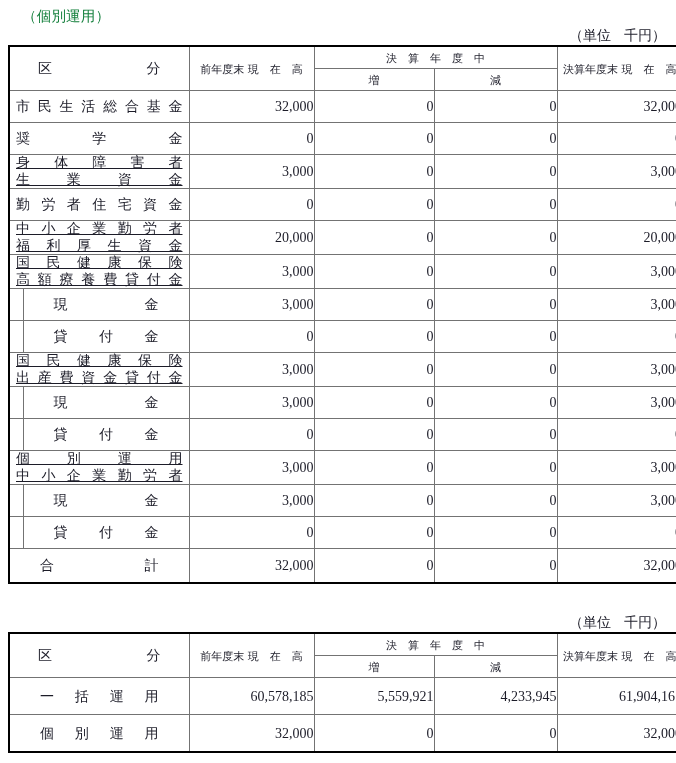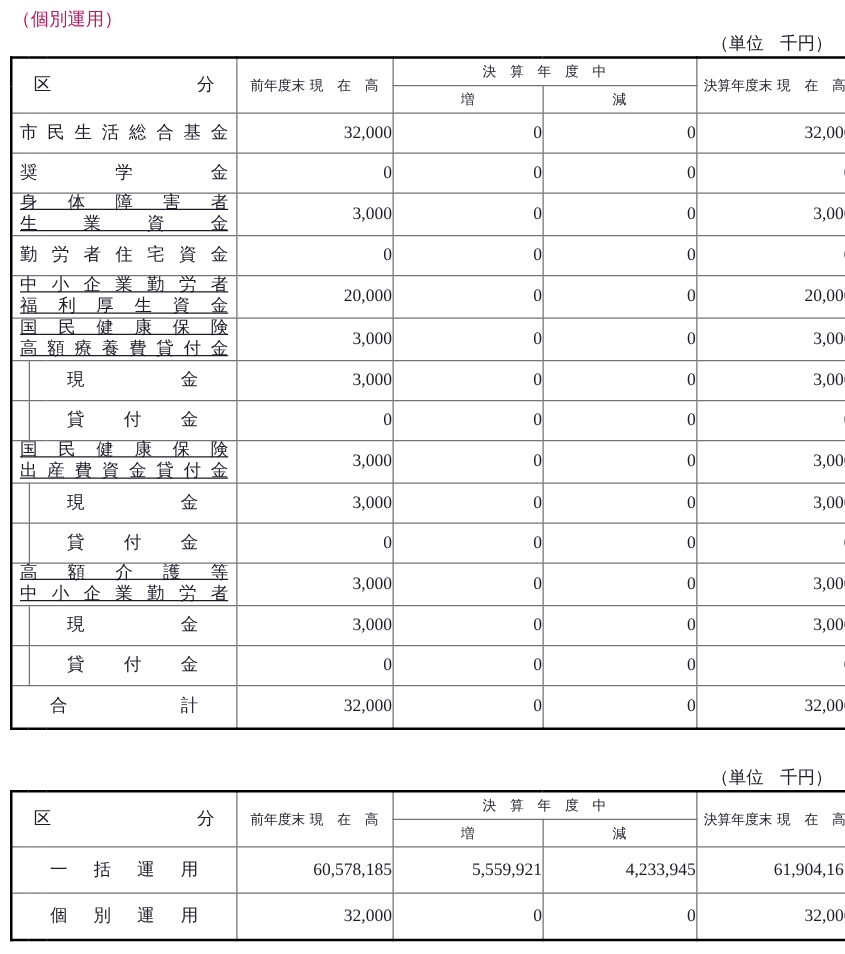--- a/index.html
+++ b/index.html
@@ -17,22 +17,22 @@
   }
   .page {
     padding: 6px 8px 0 8px;
     box-sizing: border-box;
     width: 676px;
   }
 
   .section-title {
     font-size: 14.5px;
     line-height: 20px;
-    color: #be185d;
-    margin: 0 0 1px 2px;
+    color: #15803d;
+    margin: 0 0 1px 14px;
     letter-spacing: 0.2px;
   }
   .unit-line {
     text-align: right;
     font-size: 14px;
     line-height: 17px;
     padding-right: 2px;
     margin-bottom: 1px;
     color: #1c1c28;
   }
@@ -75,21 +75,21 @@
   }
   th.hd { border-bottom: 1.8px solid #000; }
   .hd-2line { height: 42px; }
   .hd-top   { height: 21px; border-bottom: 1px solid #737373 !important; margin-top: 44px; }
   .hd-sub   { height: 21px; }
   .jus-narrow {
     display: block;
     text-align: justify;
     text-align-last: justify;
     -moz-text-align-last: justify;
-    padding: 0 17px;
+    padding: 0 28px;
     font-size: 14px;
     line-height: 19px;
   }
   .ctr { text-align: center; font-size: 11px; line-height: 19px; }
 
   
   td.lbl {
     height: 31px;
     font-size: 14px;
     color: #1c1c28;
@@ -289,21 +289,21 @@
           <td class="lbl" colspan="2">
             <span class="sub">貸　付　金</span>
           </td>
           <td class="num">0</td>
           <td class="num">0</td>
           <td class="num">0</td>
           <td class="num">0</td>
         </tr>
         <tr>
           <td class="lbl two" colspan="3">
-            <span class="l1">高額介護等</span>
+            <span class="l1">個別運用</span>
             <span class="l2">中小企業勤労者</span>
           </td>
           <td class="num">3,000</td>
           <td class="num">0</td>
           <td class="num">0</td>
           <td class="num">3,000</td>
         </tr>
         <tr>
           <td class="spacer"></td>
           <td class="lbl" colspan="2">

